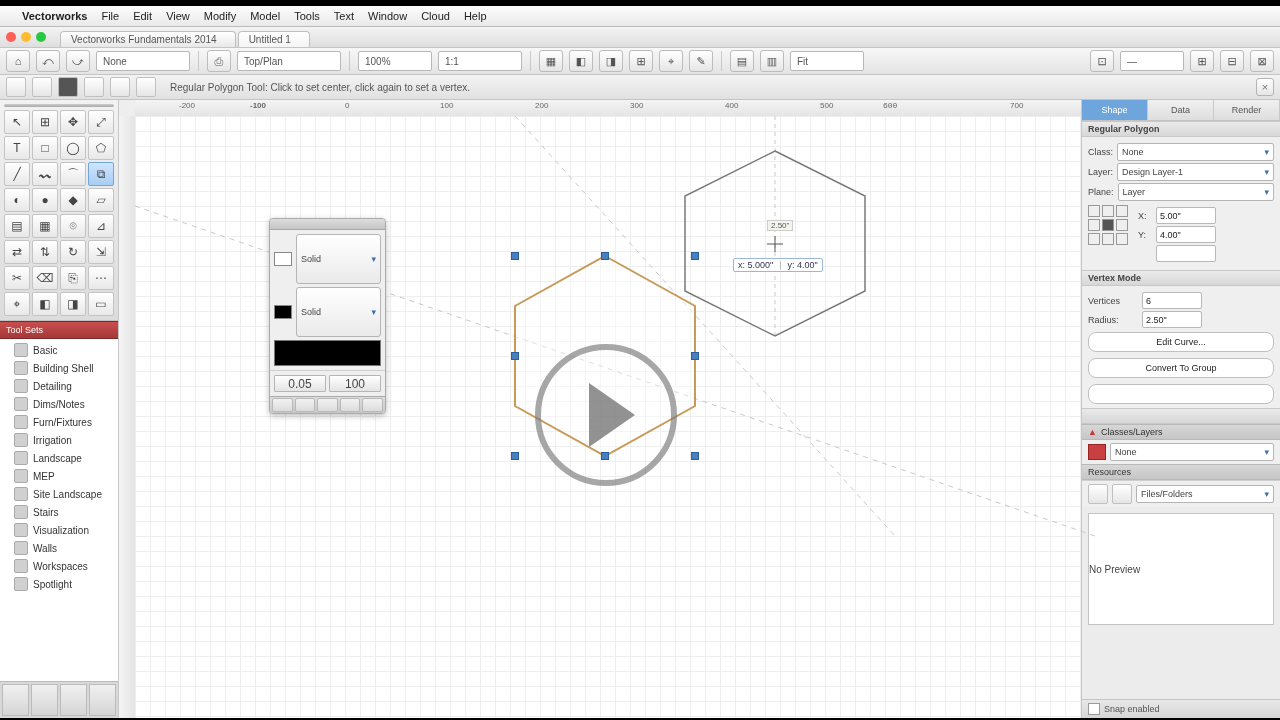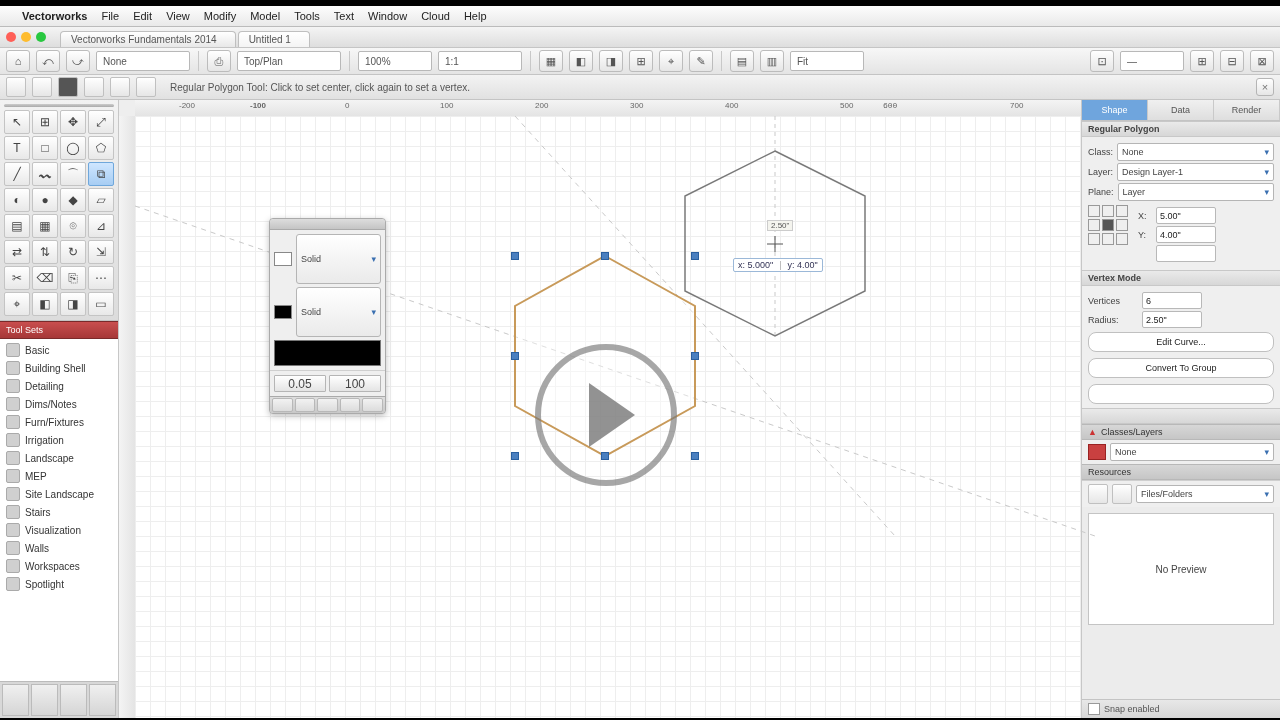--- a/index.html
+++ b/index.html
@@ -24,21 +24,21 @@
   .mini{width:18px;height:18px;background:linear-gradient(#fff,#e6e6e6);border:1px solid #c0c0c0;border-radius:2px}
   
   .work{display:flex;height:calc(100% - 20px - 20px - 26px - 24px)}
   .leftcol{width:118px;display:flex;flex-direction:column;background:#ececec;border-right:1px solid #c7c7c7}
   .toolpal{padding:4px;background:linear-gradient(#f2f2f2,#dcdcdc);border-bottom:1px solid #c4c4c4}
   .toolhdr{height:3px;background:linear-gradient(#ccc,#aaa);border-radius:2px;margin-bottom:3px}
   .toolgrid{display:grid;grid-template-columns:repeat(4,1fr);gap:2px}
   .tool{height:22px;background:linear-gradient(#fff,#e8e8e8);border:1px solid #c4c4c4;border-radius:2px;display:flex;align-items:center;justify-content:center;font-size:12px;color:#444}
   .tool.sel{background:linear-gradient(#cfe6ff,#a7cdf3);border-color:#6fa7db}
   .navhdr{height:16px;background:linear-gradient(#c94e4e,#a63838);color:#fff;font-size:9px;display:flex;align-items:center;padding:0 6px;border-top:1px solid #7a2a2a;border-bottom:1px solid #7a2a2a}
-  .navlist{flex:1;overflow:hidden;background:#fff;padding:2px 0}
+  .navlist{flex:1;overflow:hidden;background:#fff;padding:2px 8px}
   .navitem{display:flex;align-items:center;gap:5px;padding:2px 6px;font-size:10px;color:#333}
   .navitem .ic{width:12px;height:12px;background:#d0d0d0;border:1px solid #aaa;border-radius:2px;flex:none}
   .thumbs{height:32px;background:#d8d8d8;border-top:1px solid #bbb;display:flex;gap:2px;padding:2px}
   .thumb{flex:1;background:linear-gradient(#f0f0f0,#d5d5d5);border:1px solid #bbb}
   
   .canvascol{flex:1;position:relative;display:flex;flex-direction:column;min-width:0}
   .ruler-h{height:16px;background:linear-gradient(#f4f4f4,#e4e4e4);border-bottom:1px solid #c4c4c4;margin-left:16px;position:relative;overflow:hidden;font-size:8px;color:#666}
   .ruler-h span{position:absolute;top:1px}
   .ruler-v{position:absolute;left:0;top:16px;bottom:0;width:16px;background:linear-gradient(90deg,#f4f4f4,#e4e4e4);border-right:1px solid #c4c4c4}
   .canvas{position:absolute;left:16px;top:16px;right:0;bottom:0;background:#fff;
@@ -73,21 +73,21 @@
   .rfield .ar{color:#3a6fb0}
   .rrow{display:flex;align-items:center;gap:4px;margin:2px 0}
   .rnum{width:52px;height:15px;background:#fff;border:1px solid #b8b8b8;border-radius:2px;font-size:9px;padding:0 3px;display:flex;align-items:center}
   .slots{display:flex;flex-direction:column;gap:6px;margin-top:4px}
   .slot{height:18px;background:#fff;border:1px solid #c0c0c0;border-radius:8px}
   .rih{background:linear-gradient(#d7d7d7,#c6c6c6);border-top:1px solid #b8b8b8;border-bottom:1px solid #b8b8b8;padding:2px 6px;font-size:9px;color:#333;display:flex;align-items:center;gap:4px}
   .rih .warn{color:#c33}
   .classbar{display:flex;align-items:center;gap:4px;padding:3px 6px;background:#efefef}
   .redbox{width:16px;height:14px;background:#c94040;border:1px solid #922}
   .resbar{display:flex;align-items:center;gap:4px;padding:3px 6px;background:#efefef;border-top:1px solid #cfcfcf}
-  .previewbox{margin:6px;height:110px;background:#fff;border:1px solid #c4c4c4;display:flex;align-items:center;justify-content:center;color:#444;font-size:10px}
+  .previewbox{margin:6px;height:110px;background:#fff;border:1px solid #c4c4c4;display:flex;align-items:center;color:#444;font-size:10px}
   .rfoot{height:18px;background:linear-gradient(#e8e8e8,#d6d6d6);border-top:1px solid #c4c4c4;display:flex;align-items:center;padding:0 6px;font-size:9px;color:#555;gap:4px}
   .chk{width:10px;height:10px;border:1px solid #999;background:#fff}
   
   .play{position:absolute;left:50%;top:50%;width:130px;height:130px;margin:-65px 0 0 -65px;border:6px solid rgba(120,120,120,.65);border-radius:50%;display:flex;align-items:center;justify-content:center;background:rgba(255,255,255,.0)}
   .play .tri{width:0;height:0;border-left:46px solid rgba(110,110,110,.75);border-top:32px solid transparent;border-bottom:32px solid transparent;margin-left:12px}
   .xbtn{width:16px;height:16px;border:1px solid #b5b5b5;border-radius:3px;background:linear-gradient(#fff,#e6e6e6);display:flex;align-items:center;justify-content:center;color:#777;font-size:11px;margin-left:auto}
 </style>
 </head>
 <body>
 
@@ -280,21 +280,21 @@
 
     <div class="canvascol">
       <div class="ruler-h" id="rulerh">
           <span style="left: 20px; margin-left: 24px;">-200</span>
           <span style="left: 115px; font-weight: bold;">-100</span>
           <span style="left: 210px;">0</span>
           <span style="left: 305px;">100</span>
           <span style="left: 400px;">200</span>
           <span style="left: 495px;">300</span>
           <span style="left: 590px;">400</span>
-          <span style="left: 685px; margin-left: 20px;">500</span>
+          <span style="left: 685px;">500</span>
           <span style="left: 748px; font-family: Liberation Mono, monospace;">600</span>
           <span style="left: 875px;">700</span>
         </div>
       <div class="ruler-v"></div>
       <div class="canvas">
         <svg width="960" height="620">
 
           <line x1="0" y1="90" x2="960" y2="420" stroke="#c9c9c9" stroke-dasharray="5 5"></line>
           <line x1="380" y1="0" x2="760" y2="420" stroke="#c9c9c9" stroke-dasharray="5 5"></line>
           <line x1="640" y1="0" x2="640" y2="220" stroke="#c9c9c9" stroke-dasharray="4 4"></line>

